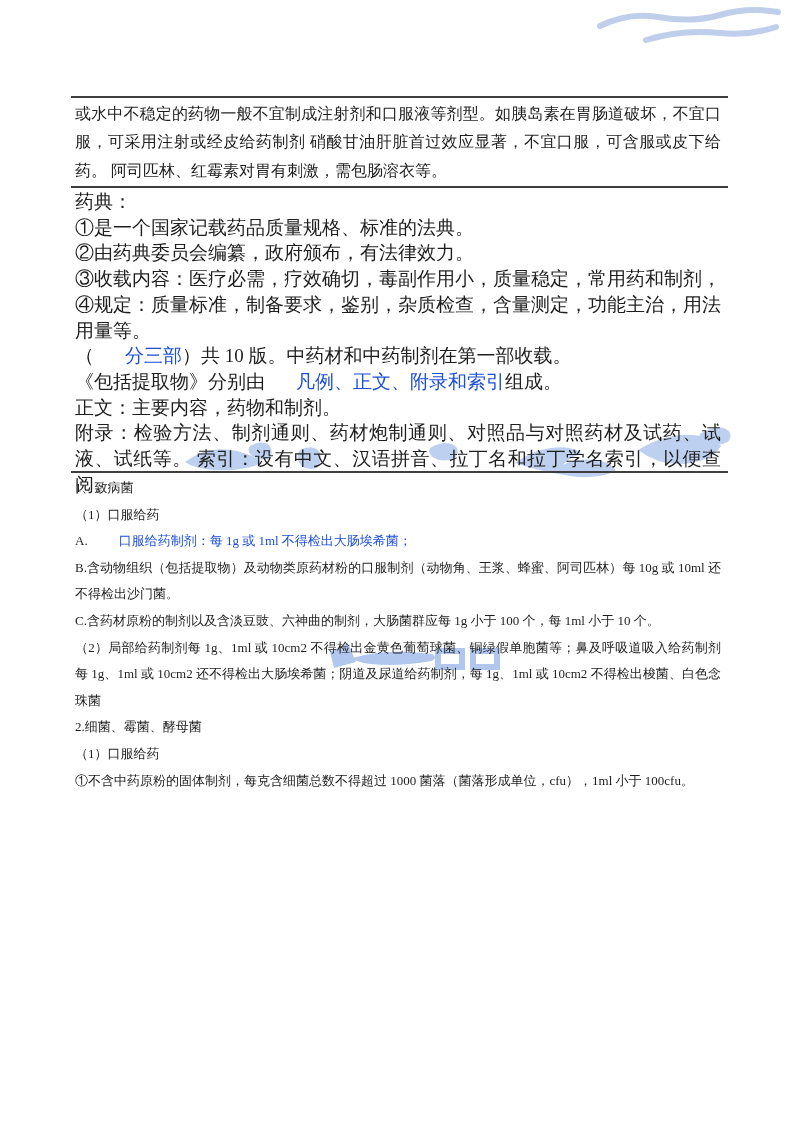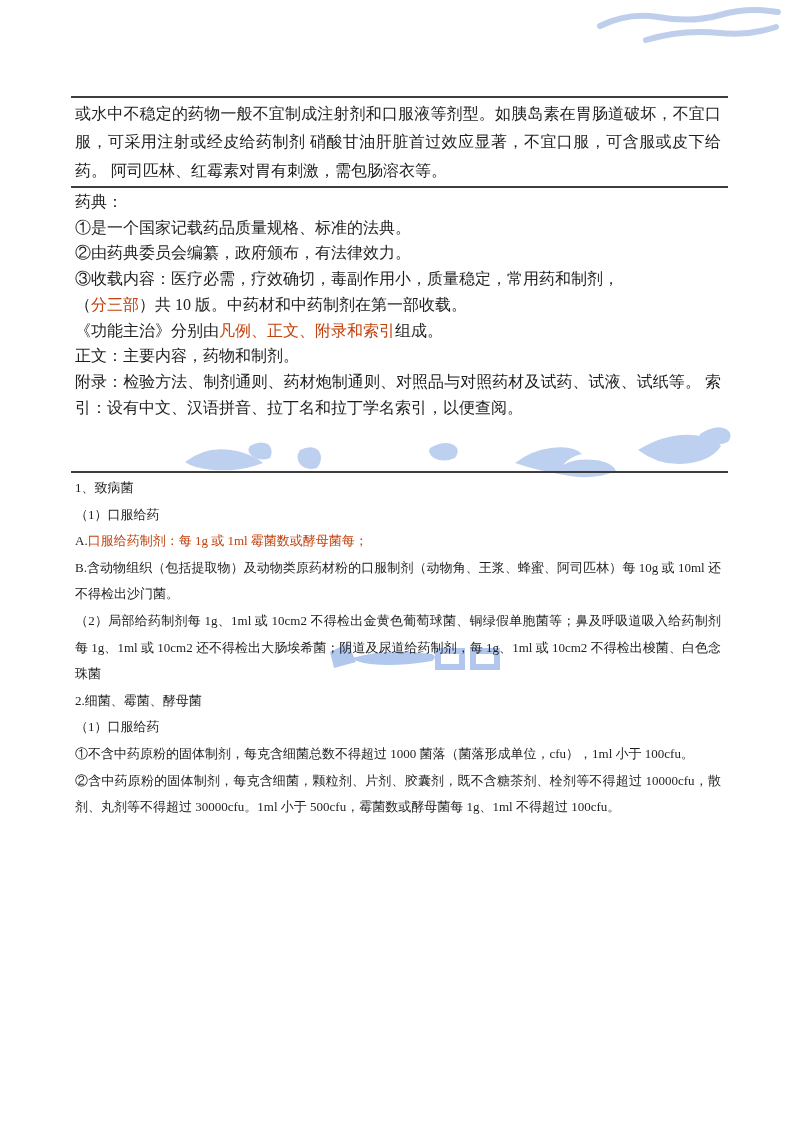--- a/index.html
+++ b/index.html
@@ -23,23 +23,23 @@
   .rule1{top:96px}
   .rule2{top:186px}
   .rule3{top:471px}
   .rule4{top:1006px}
   .block{
     position:absolute;left:75px;width:646px;
     text-align:justify;z-index:1;
   }
   .block p{margin:0;padding:0;}
   .b1{top:100px;font-size:16px;line-height:28.4px;}
-  .b2{top:189px;font-size:16px;line-height:25.7px;}
+  .b2{top:189px;font-size:19px;line-height:25.7px;}
   .b3{top:475px;font-size:13px;line-height:26.6px;}
-  .red{color:#c2410c;}
+  .red{color:#1d4ed8;margin-left:31px;}
   .pageno{
     position:absolute;left:660px;top:1036px;
     font-size:15px;z-index:1;color:#2a2a2a;
   }
 </style>
 </head>
 <body>
 
 <div class="page">
 
@@ -74,32 +74,33 @@
   <div class="rule rule4"></div>
 
   <div class="block b1">
       <p><span>或水中不稳定的药物一般不宜制成注射剂和口服液等剂型。如胰岛素在胃肠道破坏，不宜口服，可采用注射或经皮给药制剂 硝酸甘油肝脏首过效应显著，不宜口服，可含服或皮下给药。 阿司匹林、红霉素对胃有刺激，需包肠溶衣等。</span></p>
     </div>
   <div class="block b2">
       <p><span>药典：</span></p>
       <p><span>①是一个国家记载药品质量规格、标准的法典。</span></p>
       <p><span>②由药典委员会编纂，政府颁布，有法律效力。</span></p>
       <p><span>③收载内容：医疗必需，疗效确切，毒副作用小，质量稳定，常用药和制剂，</span></p>
+      <p><span>④规定：质量标准，制备要求，鉴别，杂质检查，含量测定，功能主治，用法用量等。</span></p>
       <p><span>（</span><span class="red">分三部</span><span>）共 10 版。中药材和中药制剂在第一部收载。</span></p>
-      <p><span>《功能主治》分别由</span><span class="red">凡例、正文、附录和索引</span><span>组成。</span></p>
+      <p><span>《包括提取物》分别由</span><span class="red">凡例、正文、附录和索引</span><span>组成。</span></p>
       <p><span>正文：主要内容，药物和制剂。</span></p>
       <p><span>附录：检验方法、制剂通则、药材炮制通则、对照品与对照药材及试药、试液、试纸等。 索引：设有中文、汉语拼音、拉丁名和拉丁学名索引，以便查阅。</span></p>
     </div>
   <div class="block b3">
       <p><span>1、致病菌</span></p>
       <p><span>（1）口服给药</span></p>
-      <p><span>A.</span><span class="red">口服给药制剂：每 1g 或 1ml 霉菌数或酵母菌每；</span></p>
+      <p><span>A.</span><span class="red">口服给药制剂：每 1g 或 1ml 不得检出大肠埃希菌；</span></p>
       <p><span>B.含动物组织（包括提取物）及动物类原药材粉的口服制剂（动物角、王浆、蜂蜜、阿司匹林）每 10g 或 10ml 还不得检出沙门菌。</span></p>
+      <p><span>C.含药材原粉的制剂以及含淡豆豉、六神曲的制剂，大肠菌群应每 1g 小于 100 个，每 1ml 小于 10 个。</span></p>
       <p><span>（2）局部给药制剂每 1g、1ml 或 10cm2 不得检出金黄色葡萄球菌、铜绿假单胞菌等；鼻及呼吸道吸入给药制剂每 1g、1ml 或 10cm2 还不得检出大肠埃希菌；阴道及尿道给药制剂，每 1g、1ml 或 10cm2 不得检出梭菌、白色念珠菌</span></p>
       <p><span>2.细菌、霉菌、酵母菌</span></p>
       <p><span>（1）口服给药</span></p>
       <p><span>①不含中药原粉的固体制剂，每克含细菌总数不得超过 1000 菌落（菌落形成单位，cfu），1ml 小于 100cfu。</span></p>
-      <p><span>②含中药原粉的固体制剂，每克含细菌，颗粒剂、片剂、胶囊剂，既不含糖茶剂、栓剂等不得超过 10000cfu，散剂、丸剂等不得超过 30000cfu。1ml 小于 500cfu，霉菌数或酵母菌每 1g、1ml 不得超过 100cfu。</span></p>
     </div>
 
   <div class="pageno">3</div>
 
 </div>
 
 </body></html>

